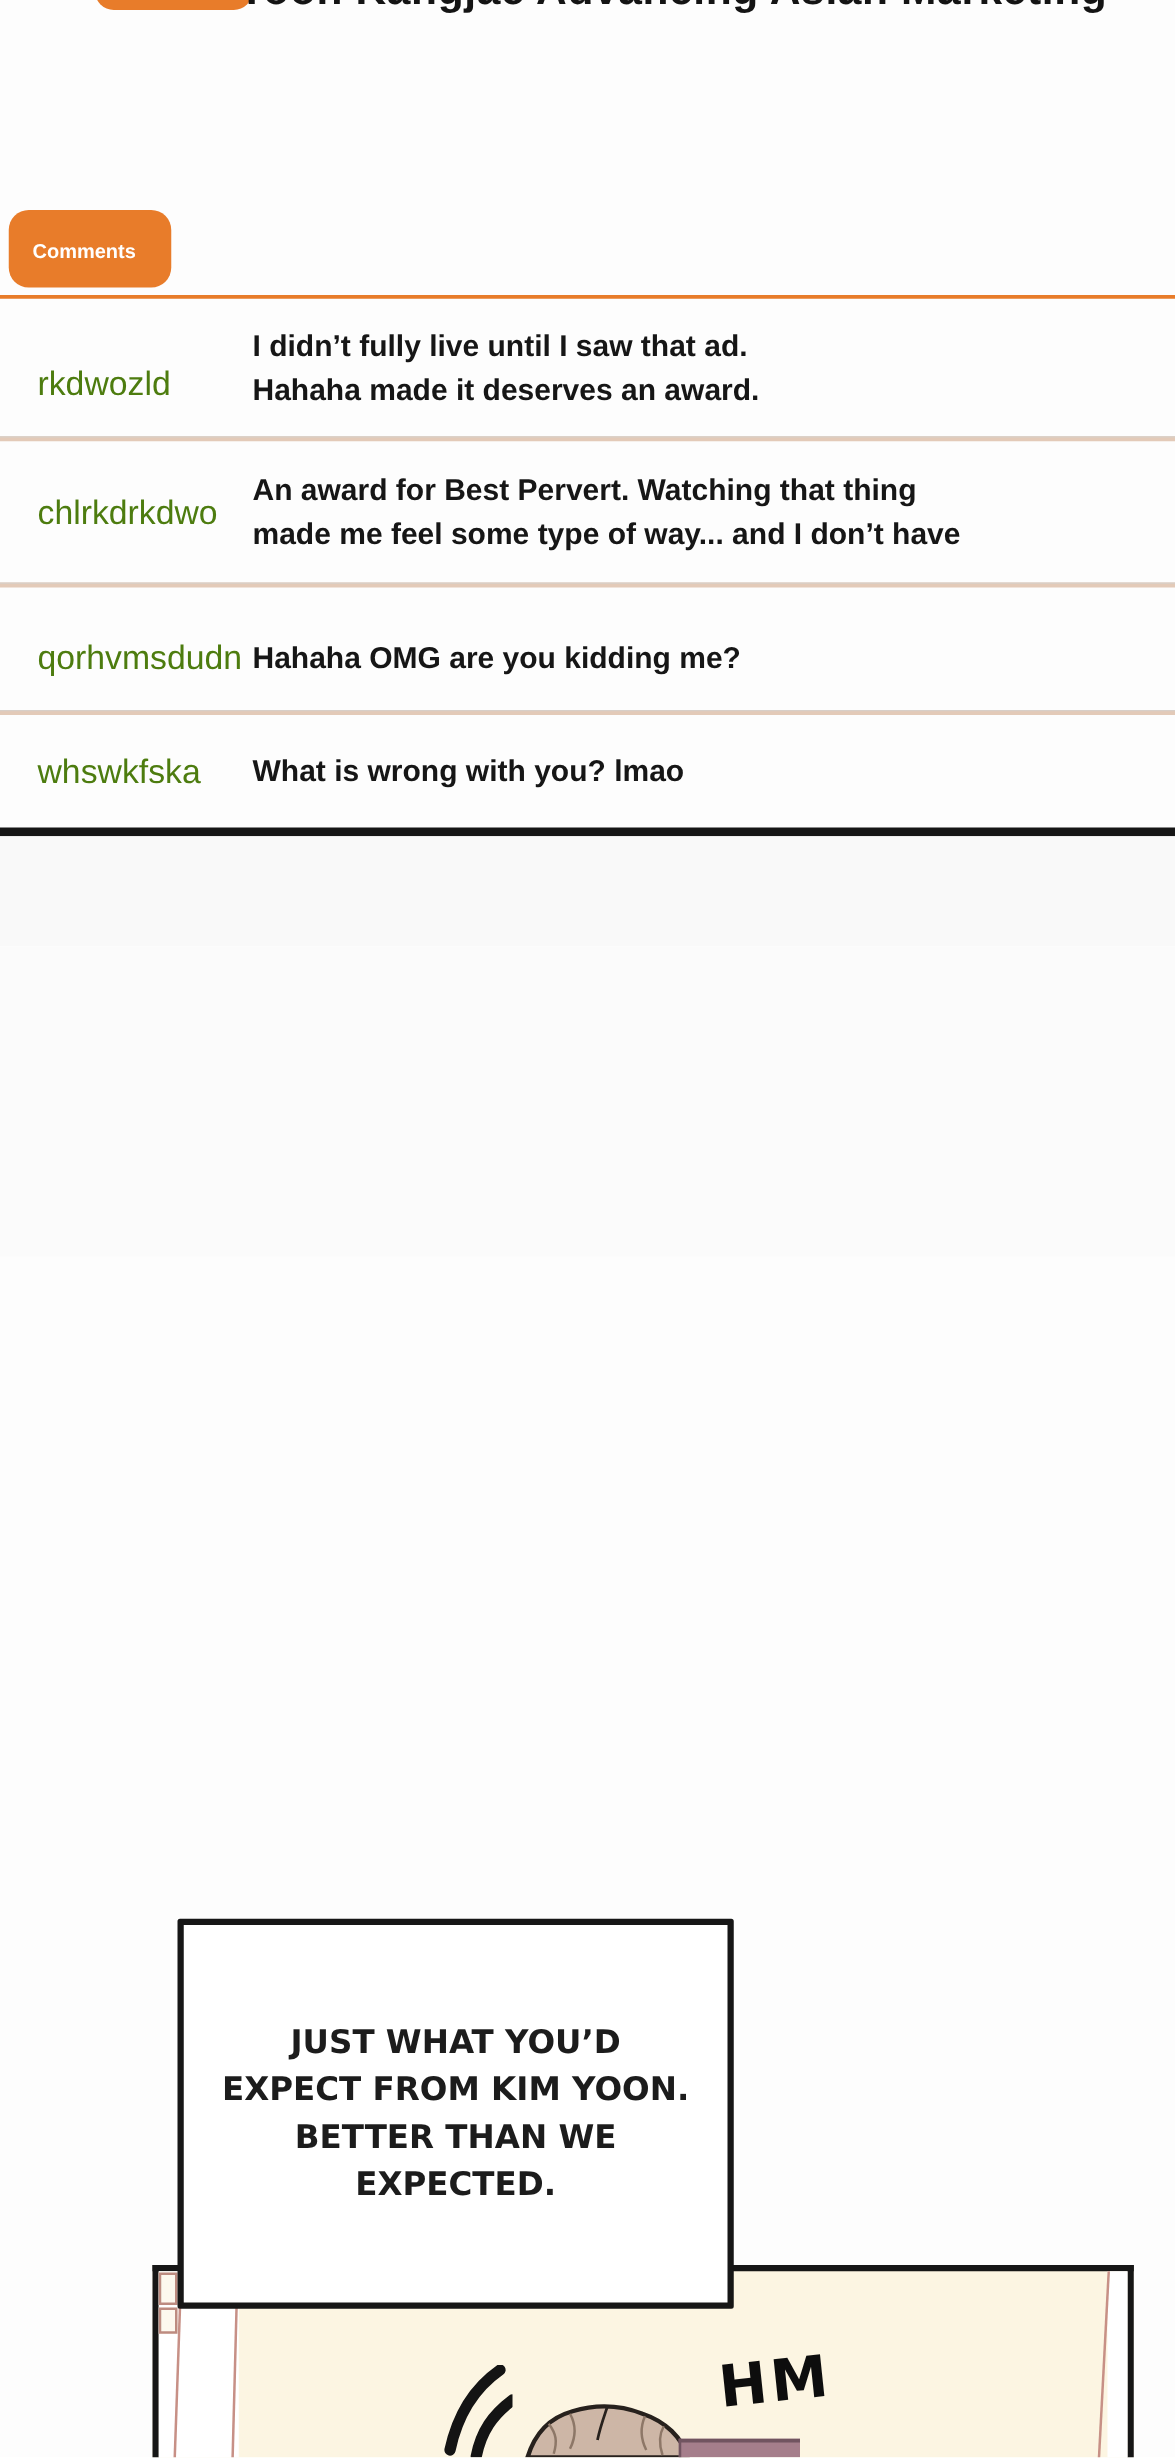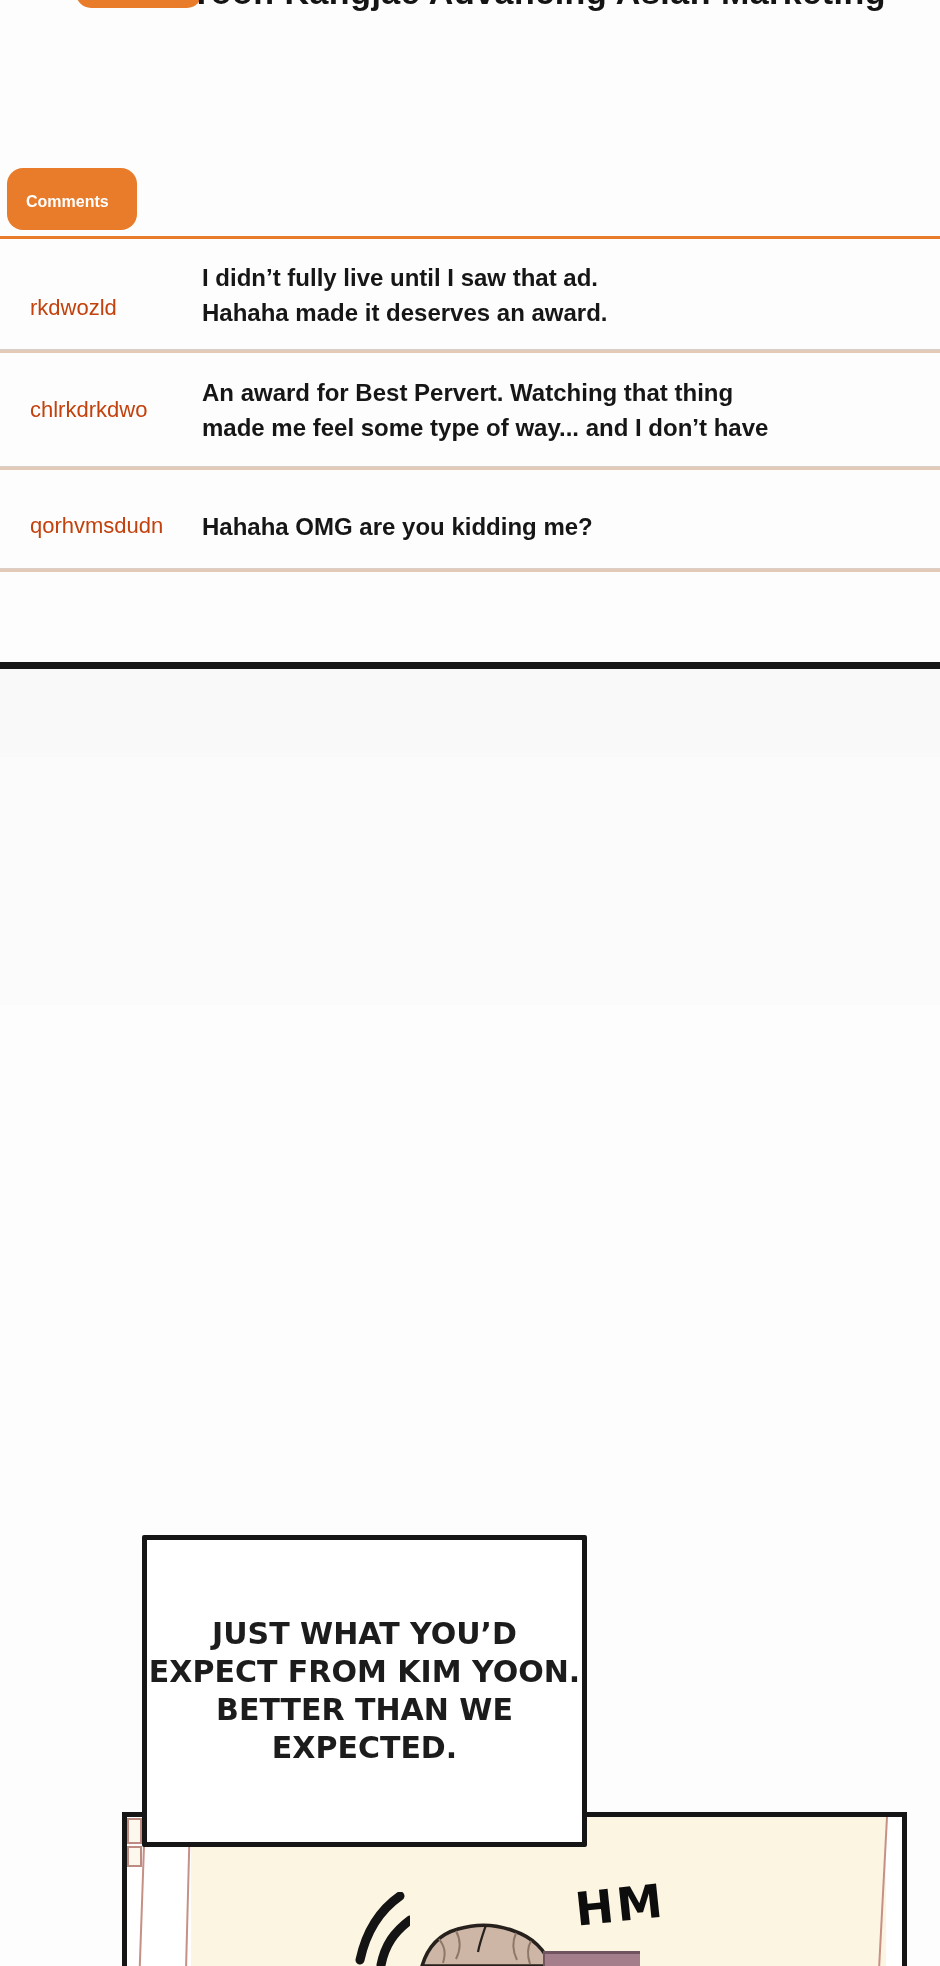--- a/index.html
+++ b/index.html
@@ -28,21 +28,21 @@
   }
   .accent-line{position:absolute;top:236px;left:0;width:940px;height:3px;background:#e87c2a;}
   .comment-row{position:absolute;left:0;width:940px;}
   .row-0{top:239px;height:111px;}
   .row-1{top:353px;height:114px;}
   .row-2{top:470px;height:112px;}
   .row-3{top:572px;height:90px;}
   .username{
     position:absolute;left:30px;top:0;bottom:0;width:165px;
     display:flex;align-items:center;
-    font-size:22px;font-weight:400;color:#c2410c;
+    font-size:27px;font-weight:400;color:#4d7c0f;
   }
   .row-0 .username span{position:relative;top:13px;}
   .comment-text{
     position:absolute;left:202px;top:0;bottom:0;right:20px;
     display:flex;flex-direction:column;justify-content:center;
     font-size:24px;font-weight:700;color:#161616;line-height:35px;
   }
   .divider{position:absolute;left:0;width:940px;height:3px;background:#e3cab8;border-top:1px solid #d8cfc8;}
   .div-0{top:349px;}.div-1{top:466px;}.div-2{top:568px;}
   .black-bar{position:absolute;top:662px;left:0;width:940px;height:7px;background:#161616;}
@@ -71,21 +71,21 @@
   .head{position:absolute;top:1922px;left:420px;z-index:2;}
   .mauve-block{
     position:absolute;top:1951px;left:543px;width:97px;height:15px;z-index:2;
     background:#a57e8b;border-top:3px solid #715460;border-left:2px solid #715460;box-sizing:border-box;
   }
   
   .speech-bubble{
     position:absolute;top:1535px;left:142px;width:445px;height:312px;z-index:3;
     background:#ffffff;border:5px solid #161616;border-radius:2px;box-sizing:border-box;
     display:flex;flex-direction:column;justify-content:center;align-items:center;
-    font-family:"DejaVu Sans",sans-serif;font-size:30px;font-weight:700;color:#1c1c1c;
+    font-family:"DejaVu Sans",sans-serif;font-size:26px;font-weight:700;color:#1c1c1c;
     line-height:38px;text-align:center;letter-spacing:0;
   }
 </style>
 </head>
 <body>
 
 <div id="screen">
 
   <div id="title-clip">
     <div class="top-orange-chip"></div>
@@ -120,20 +120,28 @@
   <div class="comment-row row-2">
     <div class="username">
         <span>qorhvmsdudn</span>
       </div>
     <div class="comment-text">
       <div>Hahaha OMG are you kidding me?</div>
     </div>
   </div>
   <div class="divider div-2"></div>
 
+  <div class="comment-row row-3">
+    <div class="username">
+        <span>whswkfska</span>
+      </div>
+    <div class="comment-text">
+      <div>What is wrong with you? lmao</div>
+    </div>
+  </div>
   <div class="black-bar"></div>
   <div class="band-a"></div>
   <div class="band-b"></div>
 
   <div class="panel">
     <div class="door-strip">
       <div class="door-line a"></div>
       <div class="door-line b"></div>
       <div class="hinge h1"></div>
       <div class="hinge h2"></div>

